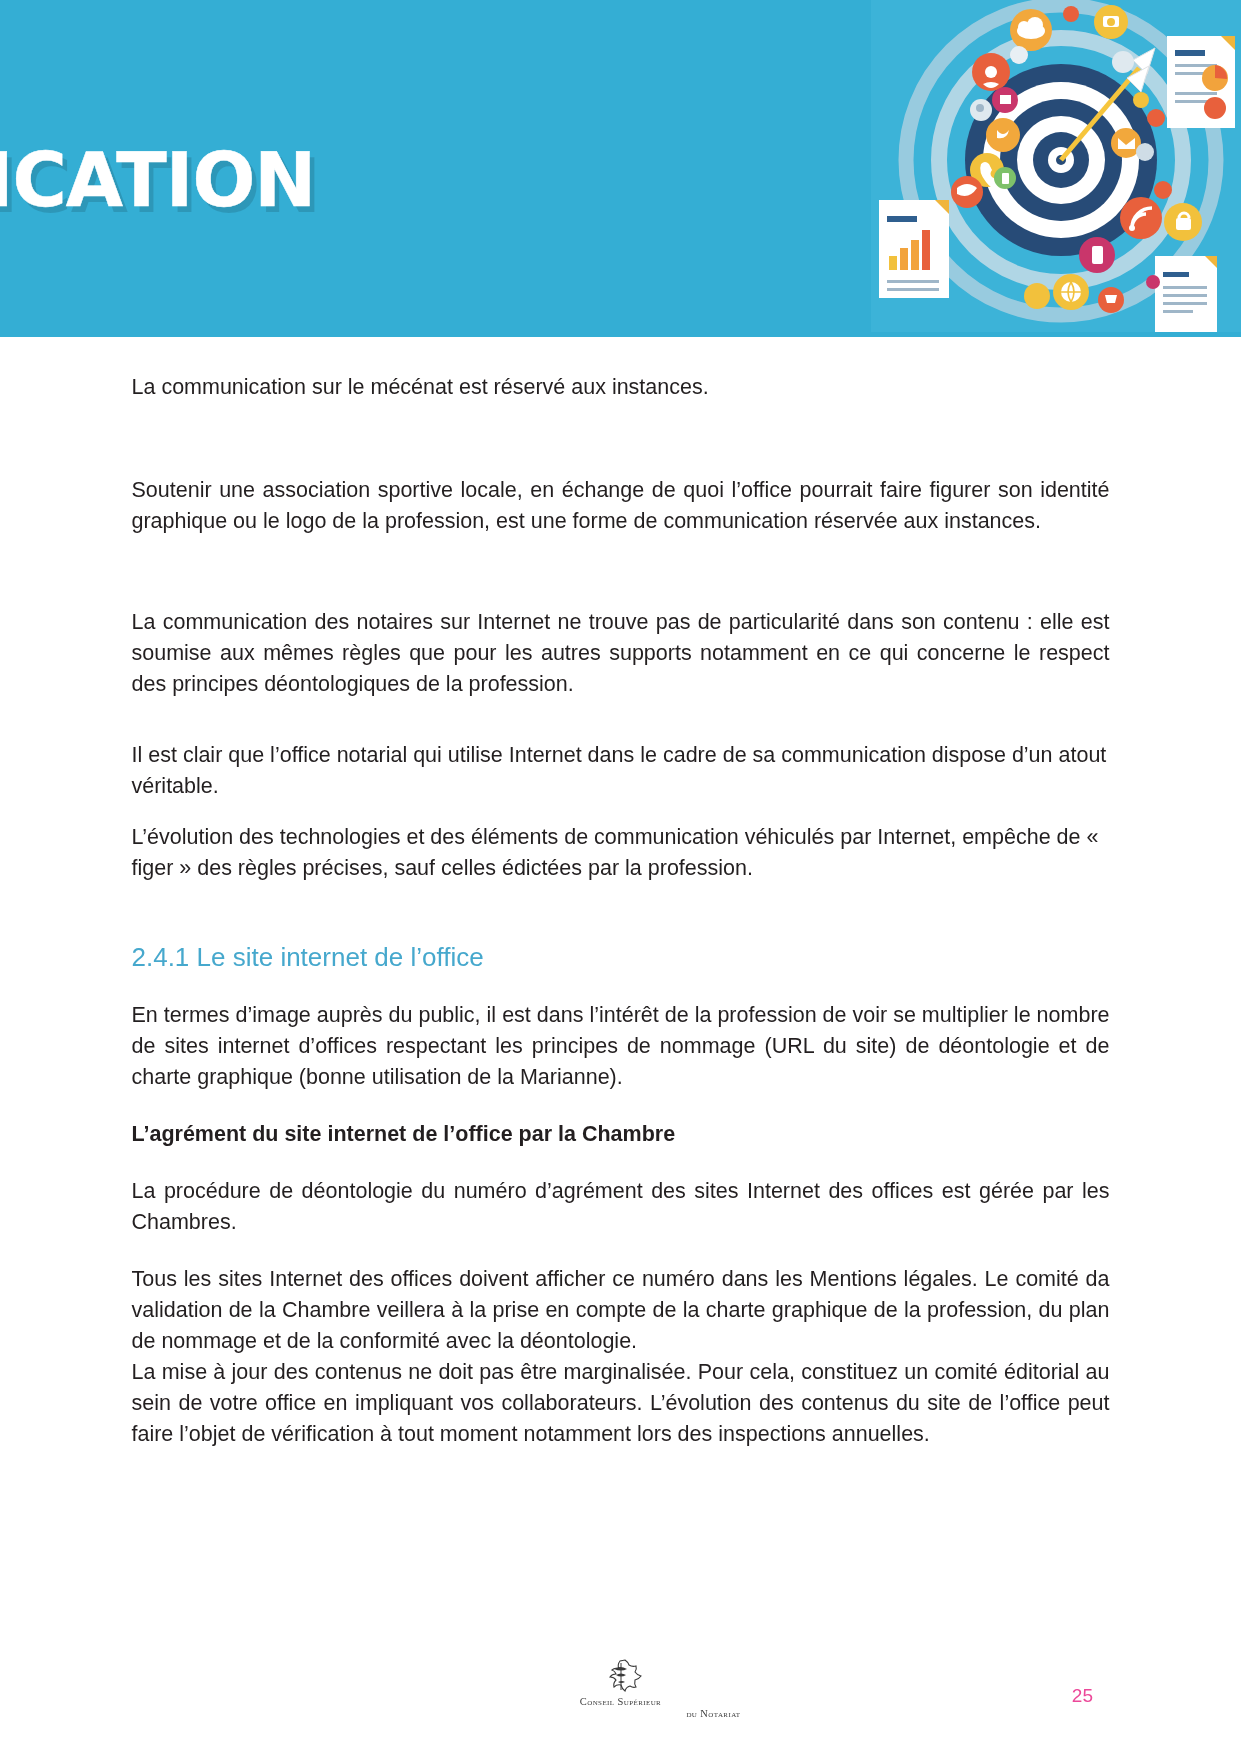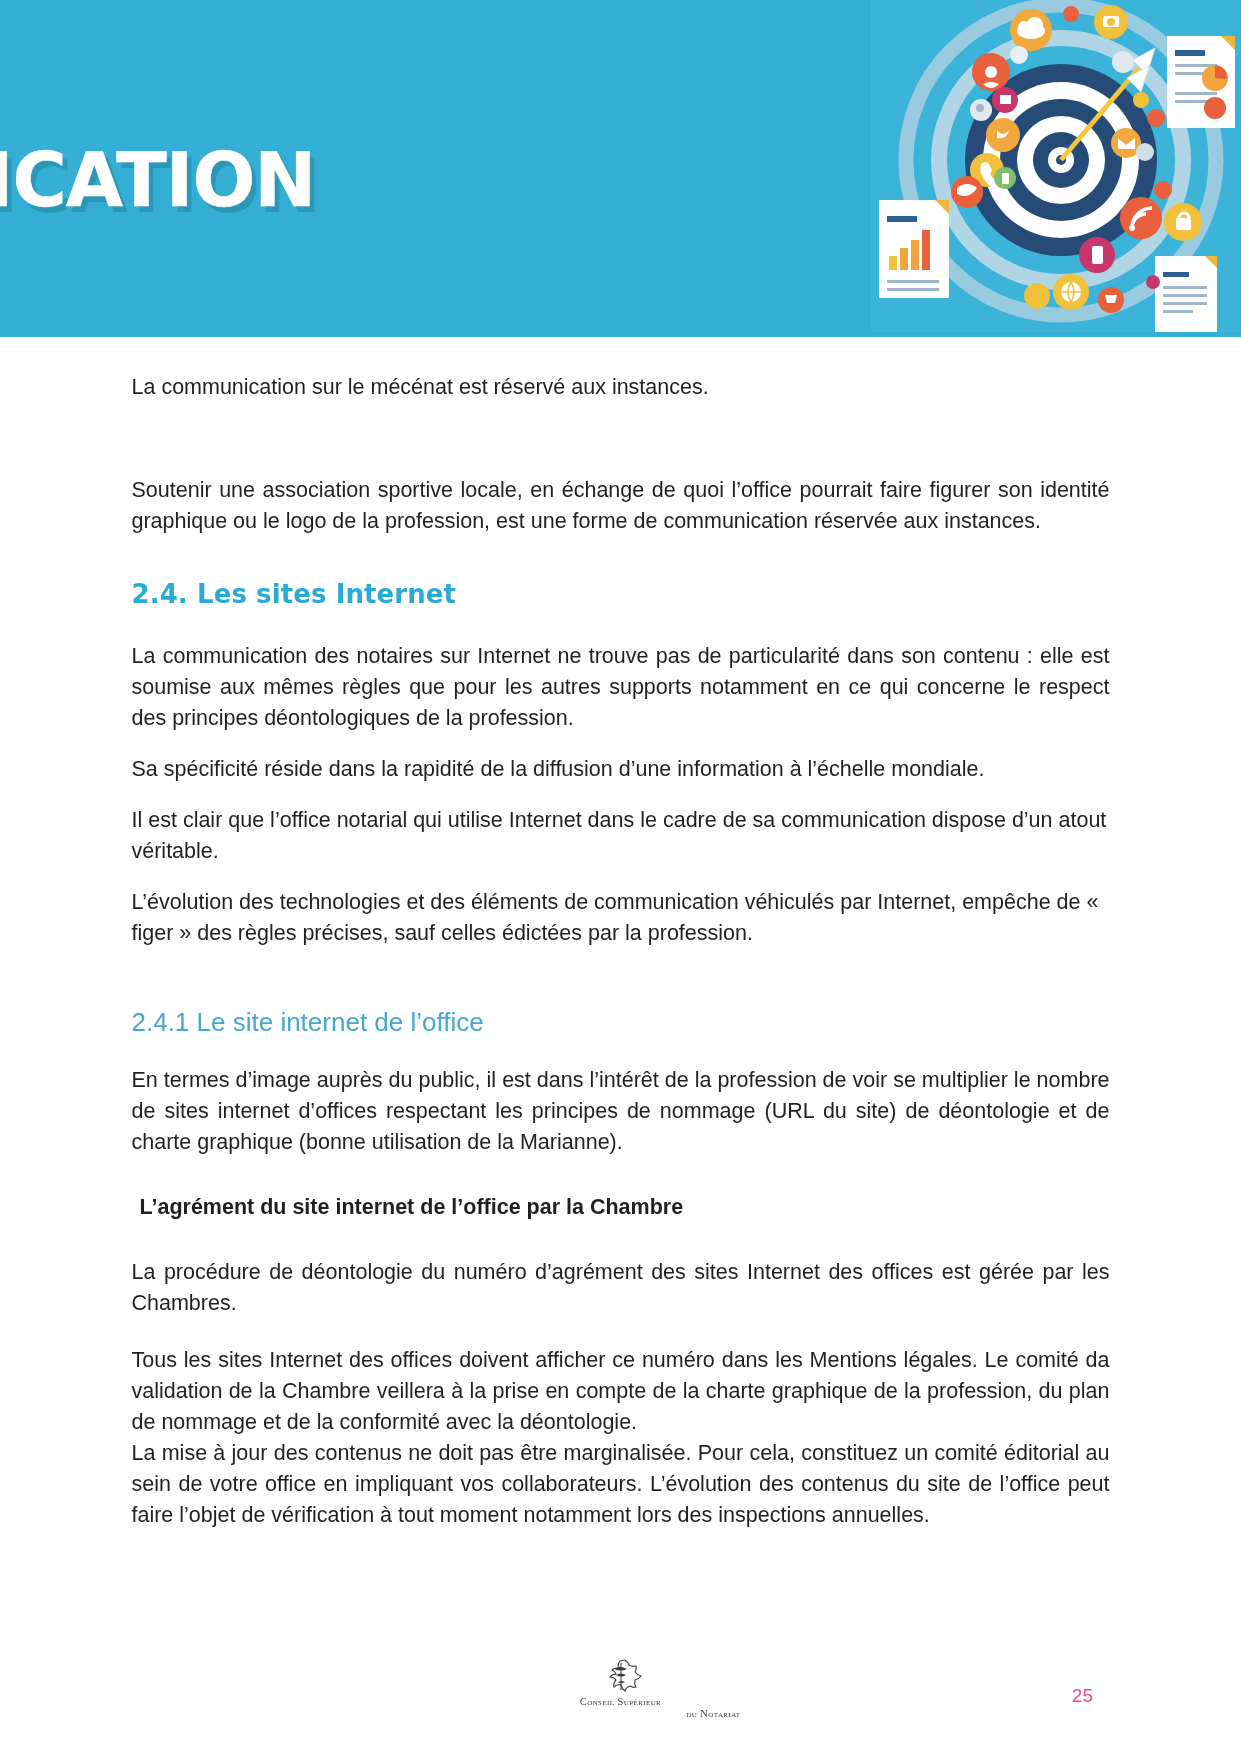--- a/index.html
+++ b/index.html
@@ -89,21 +89,21 @@
     margin: 0;
     font-size: 26px;
     font-weight: 700;
     color: #2aabd6;
     line-height: 34px;
     letter-spacing: 0.1px;
     font-family: "DejaVu Sans", sans-serif;
   }
 
   p.bold-lead {
-    margin: 8px;
+    margin: 0;
     font-size: 21.5px;
     font-weight: 700;
     line-height: 31px;
     color: #231f20;
     font-family: "Liberation Sans", sans-serif;
   }
   .sp-20  { height: 20px; }
   .sp-26  { height: 26px; }
   .sp-30  { height: 30px; }
   .sp-40  { height: 40px; }
@@ -293,29 +293,27 @@
 
     <div class="sp-46"></div>
 
 
     <div class="sp-26"></div>
 
     <p class="para">Soutenir une association sportive locale, en échange de quoi l’office pourrait faire figurer son identité graphique ou le logo de la profession, est une forme de communication réservée aux instances.</p>
 
     <div class="sp-40"></div>
 
-    <h2 class="section-heading">2.4. Les sites Internet</h2>
 
     <div class="sp-30"></div>
 
     <p class="para">La communication des notaires sur Internet ne trouve pas de particularité dans son contenu : elle est soumise aux mêmes règles que pour les autres supports notamment en ce qui concerne le respect des principes déontologiques de la profession.</p>
 
     <div class="sp-20"></div>
 
-    <p class="para nojustify">Sa spécificité réside dans la rapidité de la diffusion d’une information à l’échelle mondiale.</p>
 
     <div class="sp-20"></div>
 
     <p class="para nojustify">Il est clair que l’office notarial qui utilise Internet dans le cadre de sa communication dispose d’un atout véritable.</p>
 
     <div class="sp-20"></div>
 
     <p class="para nojustify">L’évolution des technologies et des éléments de communication véhiculés par Internet, empêche de « figer » des règles précises, sauf celles édictées par la profession.</p>
 
     <div class="sp-56"></div>

